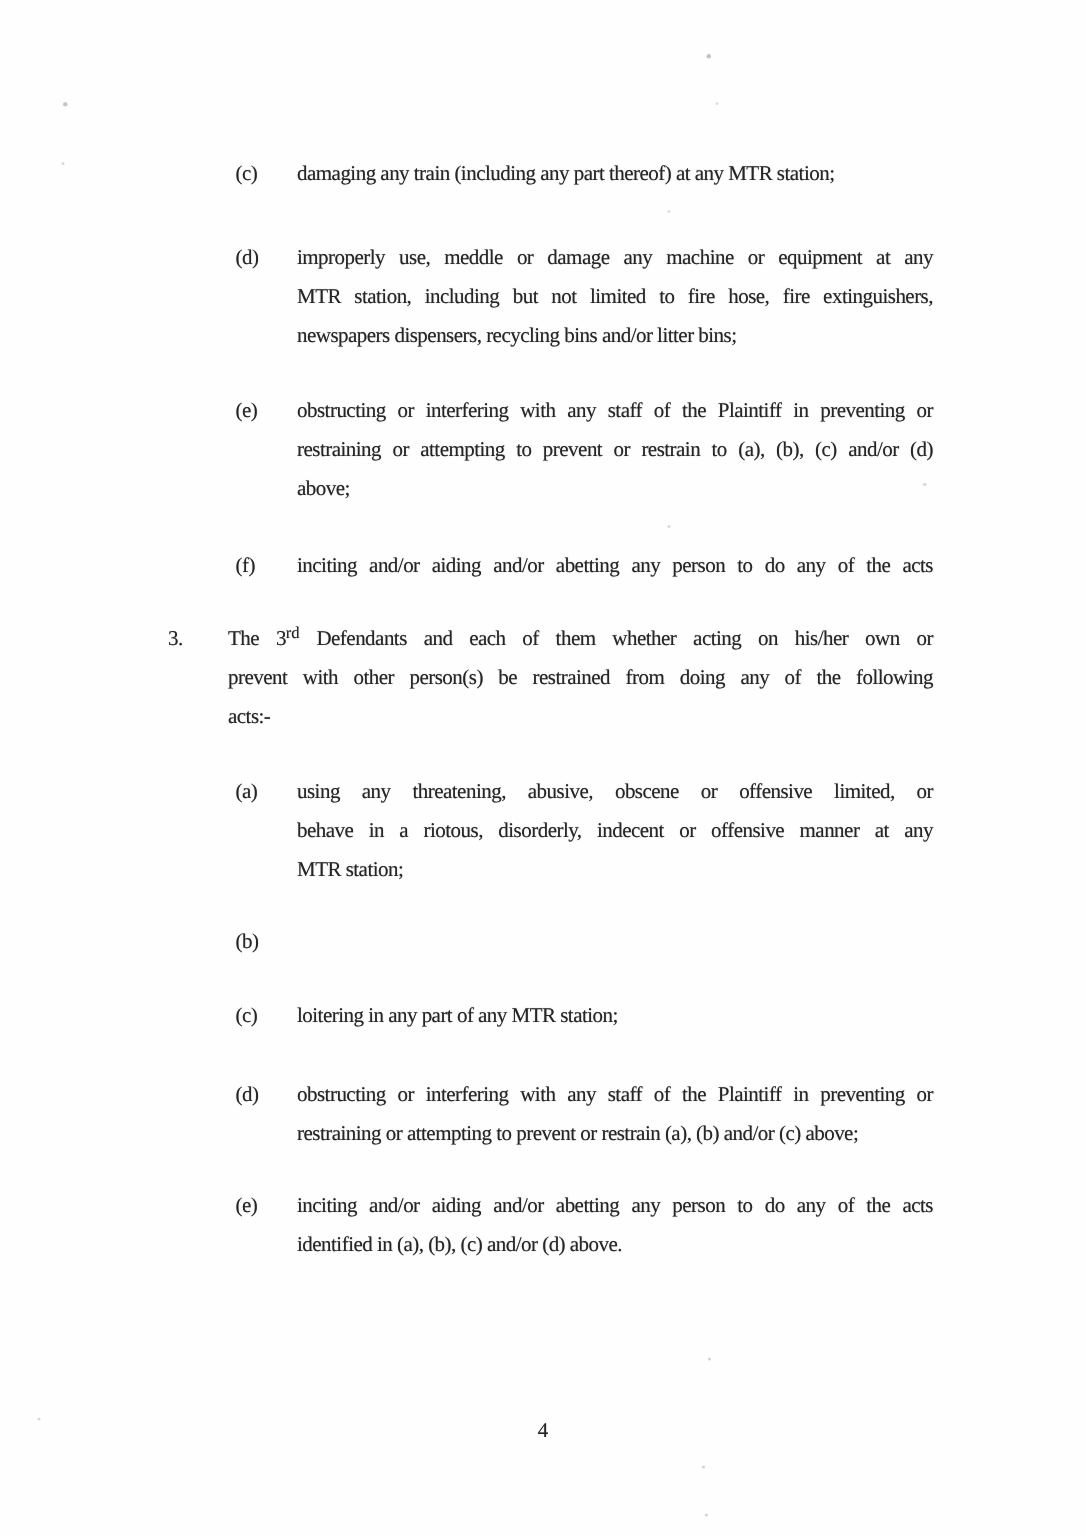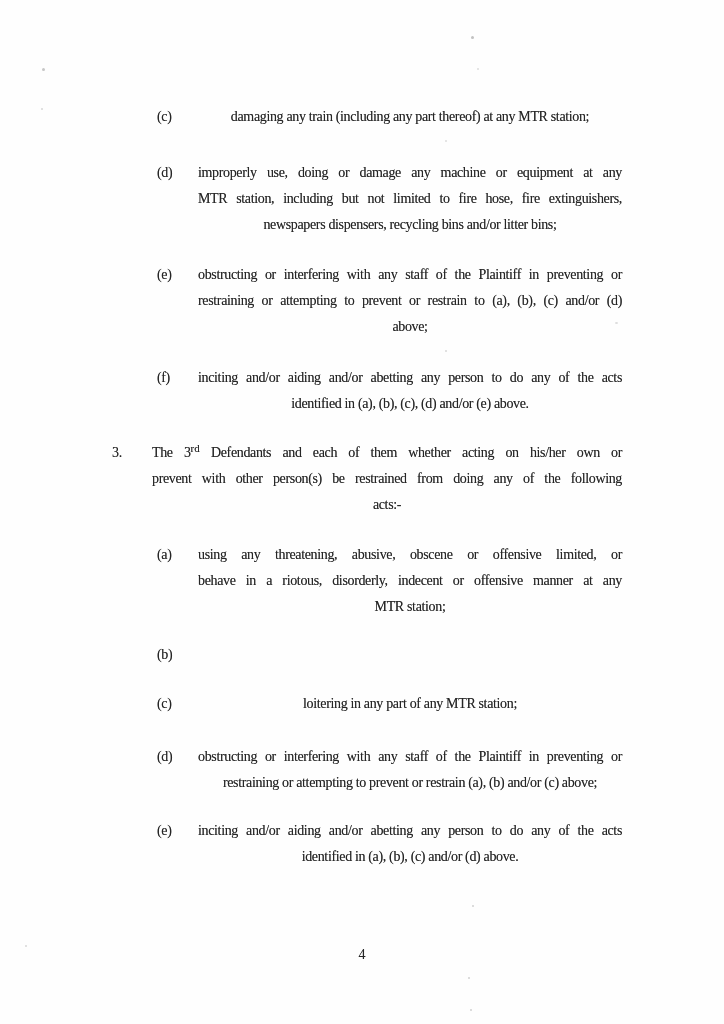--- a/index.html
+++ b/index.html
@@ -22,21 +22,21 @@
   .item { display: flex; margin-left: 157px; }
   .item .label { width: 41px; flex: none; }
   .item .text  { width: 424px; flex: none; }
 
   .para { display: flex; margin-left: 112px; }
   .para .num  { width: 40px; flex: none; }
   .para .text { width: 470px; flex: none; }
 
   .line  { white-space: nowrap; }
   .jline { text-align: justify; text-align-last: justify; }
-  .lline { text-align: center; }
+  .lline { text-align: left; }
 
   .sup {
     font-size: 11px;
     letter-spacing: 0;
     position: relative;
     top: -5px;
   }
 
   .page-number {
     position: absolute;
@@ -62,40 +62,39 @@
     <div class="item">
       <div class="label">(c)</div>
       <div class="text">
         <div class="line lline">damaging any train (including any part thereof) at any MTR station;</div>
       </div>
     </div>
 
     <div class="item" style="margin-top:30px;">
       <div class="label">(d)</div>
       <div class="text">
-        <div class="line jline">improperly use, doing or damage any machine or equipment at any</div>
+        <div class="line jline">improperly use, meddle or damage any machine or equipment at any</div>
         <div class="line jline">MTR station, including but not limited to fire hose, fire extinguishers,</div>
         <div class="line lline">newspapers dispensers, recycling bins and/or litter bins;</div>
       </div>
     </div>
 
     <div class="item" style="margin-top:24px;">
       <div class="label">(e)</div>
       <div class="text">
         <div class="line jline">obstructing or interfering with any staff of the Plaintiff in preventing or</div>
         <div class="line jline">restraining or attempting to prevent or restrain to (a), (b), (c) and/or (d)</div>
         <div class="line lline">above;</div>
       </div>
     </div>
 
     <div class="item" style="margin-top:25px;">
       <div class="label">(f)</div>
       <div class="text">
         <div class="line jline">inciting and/or aiding and/or abetting any person to do any of the acts</div>
-        <div class="line lline">identified in (a), (b), (c), (d) and/or (e) above.</div>
       </div>
     </div>
 
     <div class="para" style="margin-top:23px;">
       <div class="num">3.</div>
       <div class="text">
         <div class="line jline"><span>The 3</span><span class="sup">rd</span><span> Defendants and each of them whether acting on his/her own or</span></div>
         <div class="line jline">prevent with other person(s) be restrained from doing any of the following</div>
         <div class="line lline">acts:-</div>
       </div>

